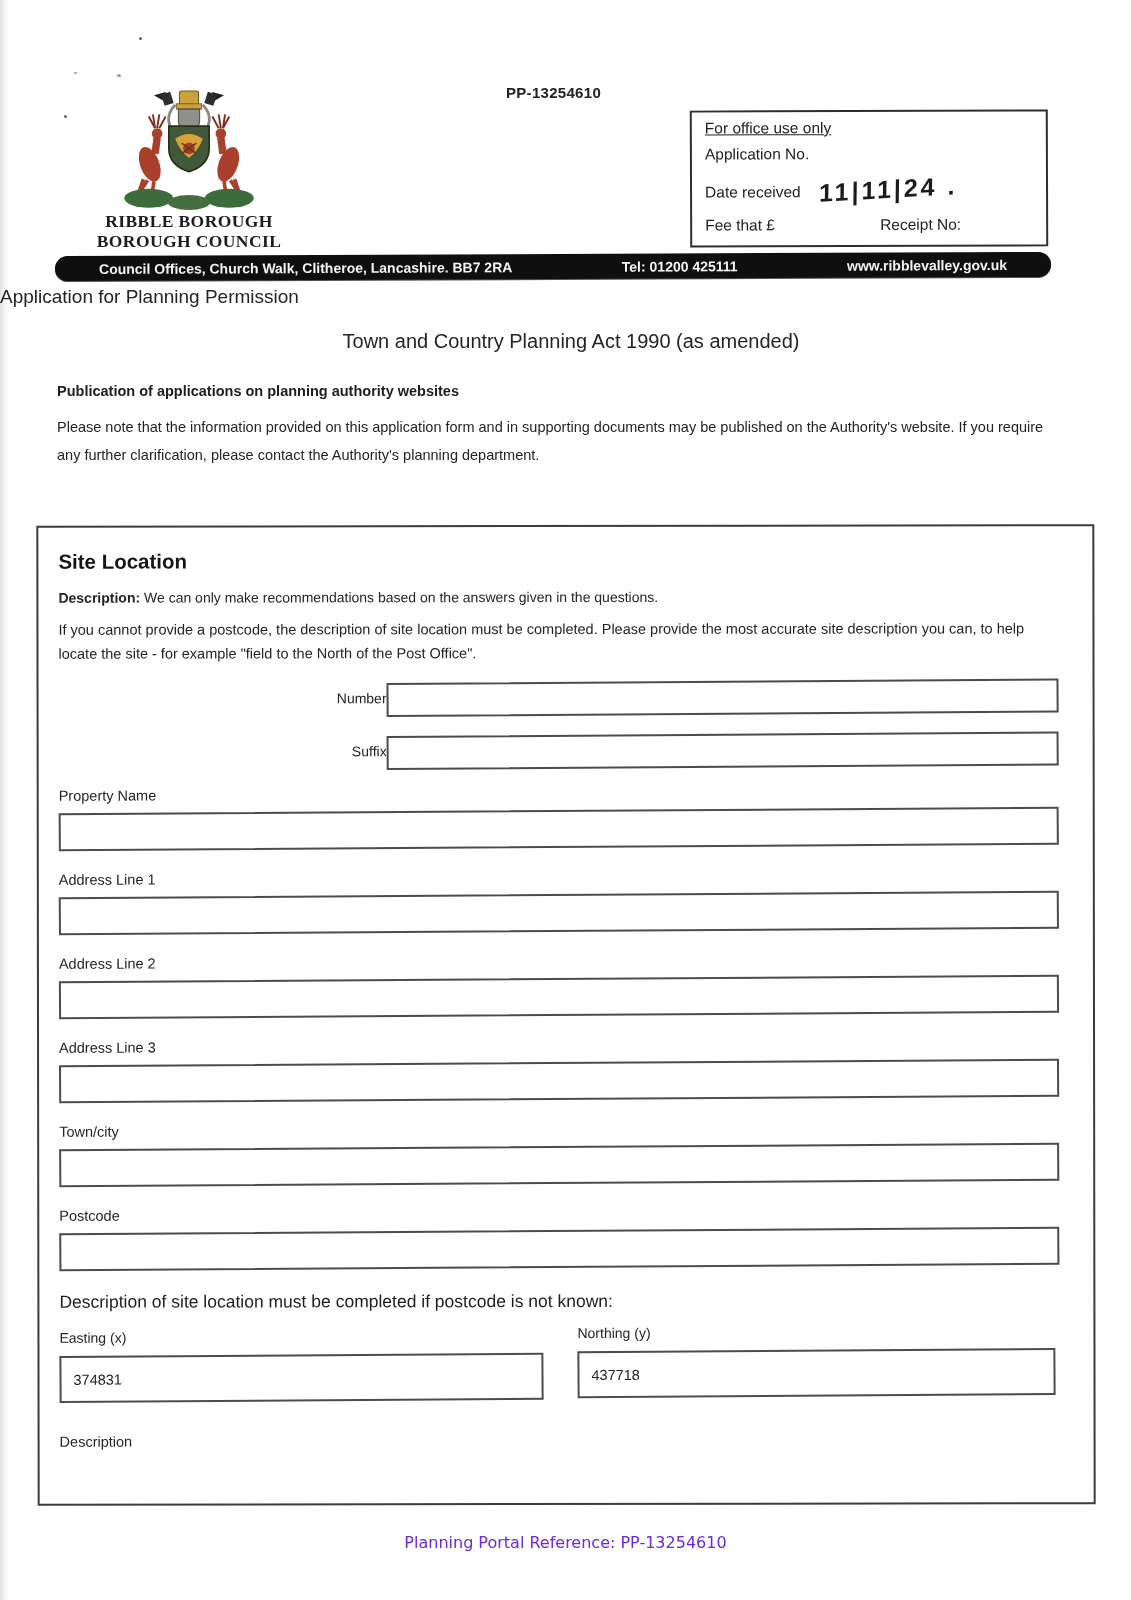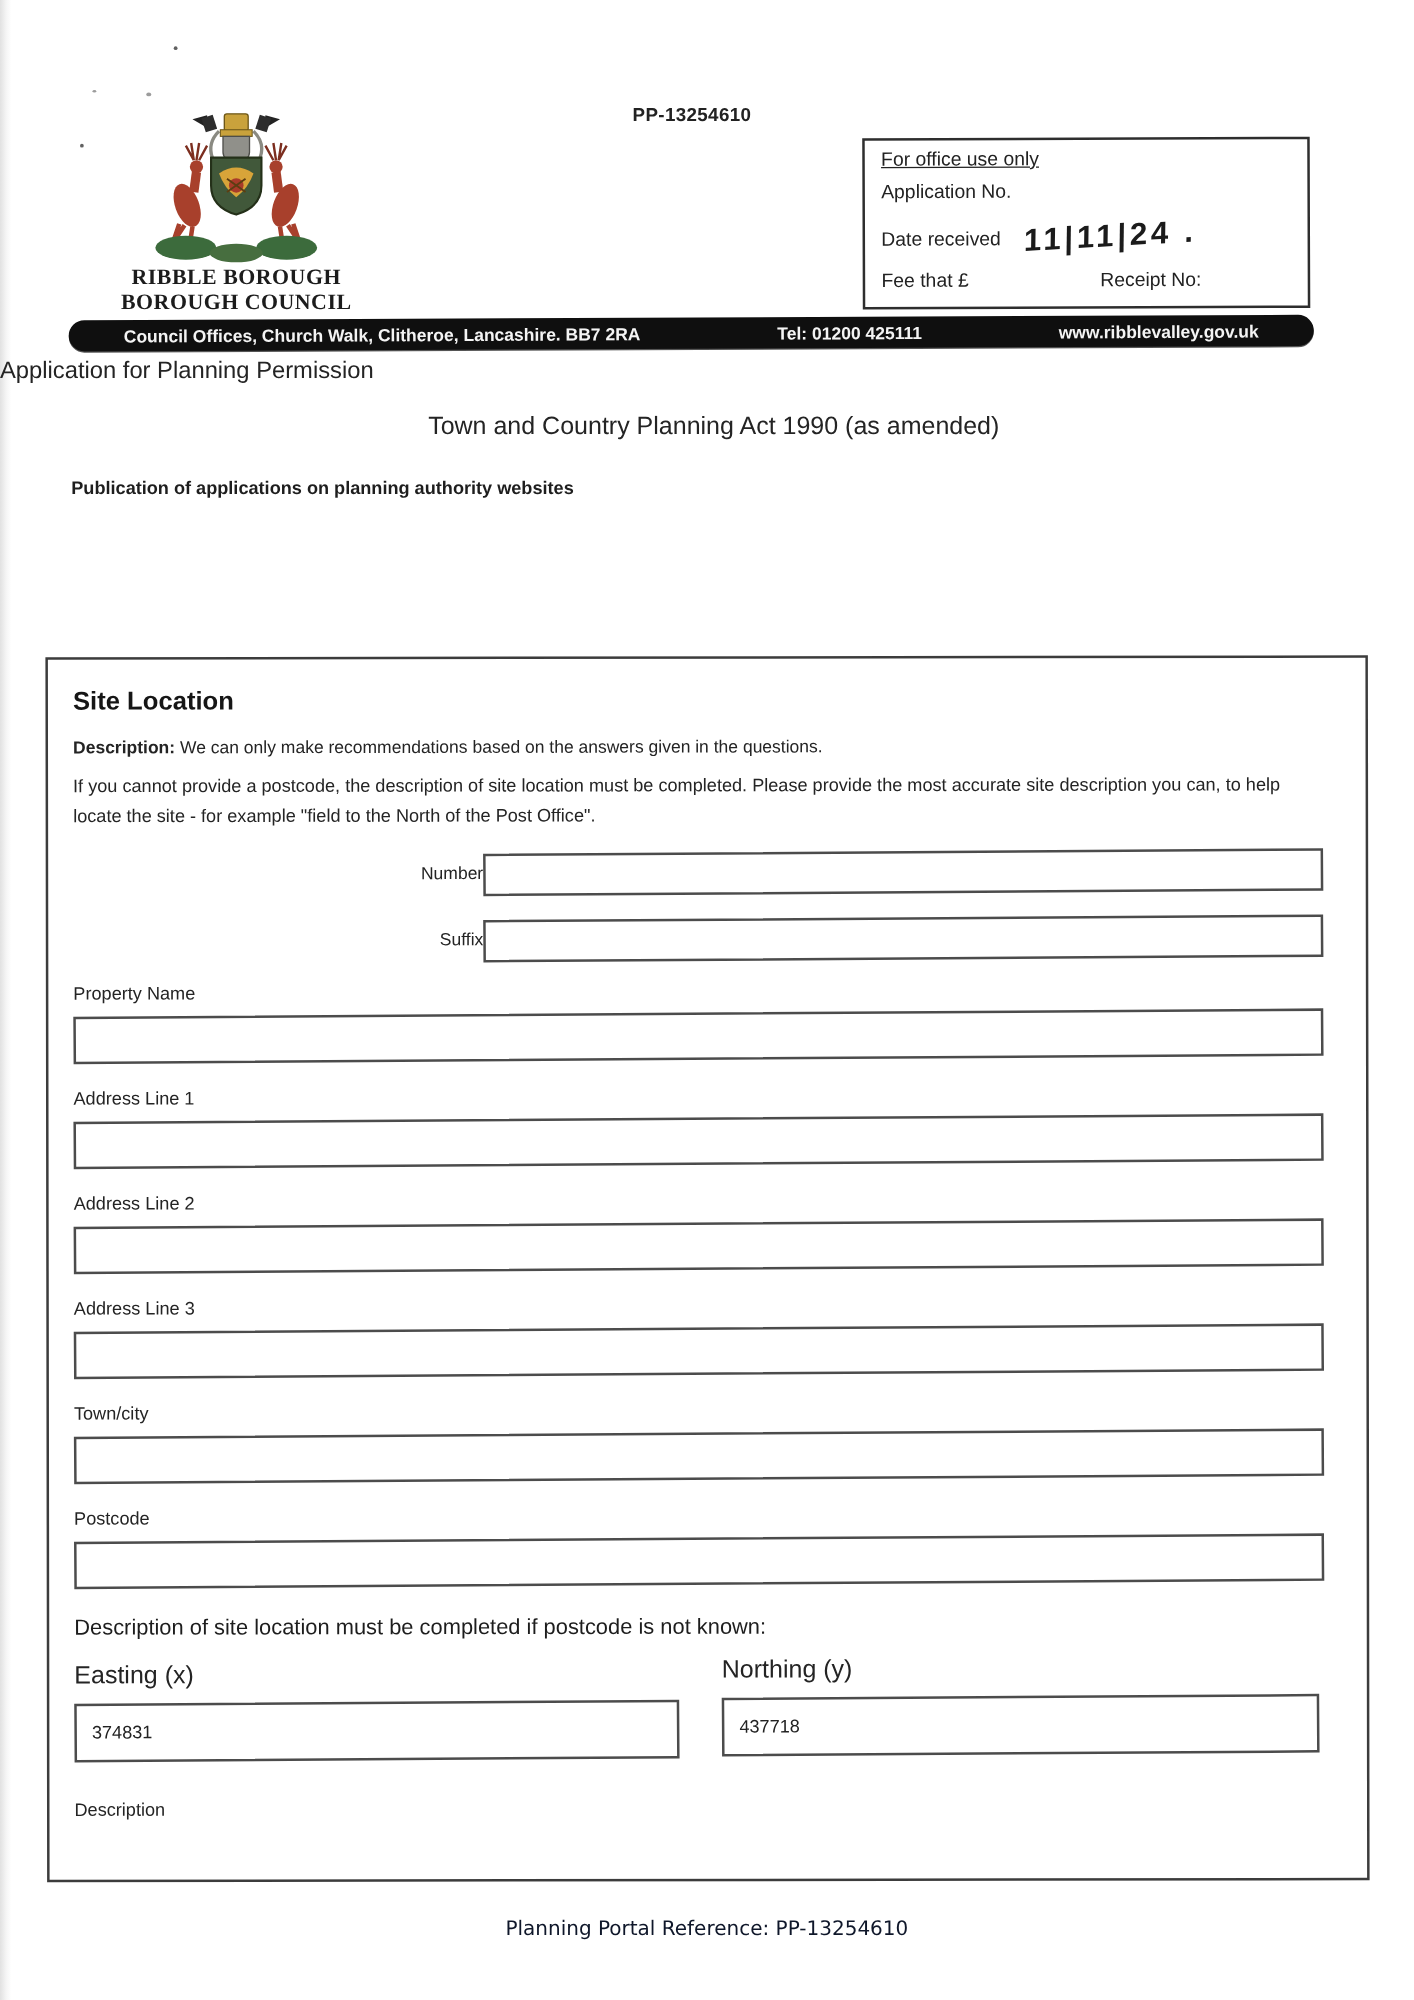--- a/index.html
+++ b/index.html
@@ -56,28 +56,28 @@
   .row-inline .f-label { width:328px; font-size:14px; color:#242424;text-align:right; }
   .row-inline .fbox { width:672px; height:34px; }
 
   .field-block { margin-bottom:23px; }
   .field-block .f-label { display:block; font-size:14.5px; color:#242424; margin-bottom:7px; }
   .field-block .fbox { width:1000px; height:38px; display:block; }
 
   .desc-heading { font-size:17.5px; color:#1d1d1d; margin:12px 0 17px 0; }
   .coords { display:flex; gap:34px; }
   .coord { display:flex; flex-direction:column; }
-  .coord .f-label { font-size:20px; color:#242424; margin-bottom:9px; }
+  .coord .f-label { font-size:14px; color:#242424; margin-bottom:9px; }
   .coord-e .fbox { width:484px; height:47px; }
   .coord-n .fbox { width:478px; height:47px; }
   .coord-n .f-label { margin-top:-4px; }
   .desc-label { margin-top:32px; font-size:14.5px; color:#242424; }
 
   .footer { position:absolute; left:0; top:1533px; width:1131px; text-align:center;
-    font-family:"DejaVu Sans", sans-serif; font-size:16px; color:#0f172a; }
+    font-family:"DejaVu Sans", sans-serif; font-size:16px; color:#6d28d9; }
 </style>
 </head>
 <body>
 
 <div class="page">
   <div class="scan-edge"></div>
 
   <div class="speck" style="left:139px;top:37px;width:3px;height:3px;"></div>
   <div class="speck" style="left:74px;top:72px;width:3px;height:2px;opacity:.5;"></div>
   <div class="speck" style="left:117px;top:74px;width:4px;height:3px;opacity:.5;"></div>
@@ -145,20 +145,21 @@
   <div class="banner">
     <span>Council Offices,  Church Walk,  Clitheroe,  Lancashire.  BB7 2RA</span>
     <span>Tel: 01200 425111</span>
     <span>www.ribblevalley.gov.uk</span>
   </div>
 
   <div class="title-main">Application for Planning Permission</div>
   <div class="title-act">Town and Country Planning Act 1990 (as amended)</div>
 
   <div class="pub-heading">Publication of applications on planning authority websites</div>
+  <div class="pub-body">Please note that the information provided on this application form and in supporting documents may be published on the Authority's website. If you require any further clarification, please contact the Authority's planning department.</div>
 
   <div class="main-box">
     <div class="section-title">Site Location</div>
 
     <div class="disclaimer"><b>Description:</b><span> We can only make recommendations based on the answers given in the questions.</span></div>
 
     <div class="intro">If you cannot provide a postcode, the description of site location must be completed. Please provide the most accurate site description you can, to help locate the site - for example "field to the North of the Post Office".</div>
 
     <div class="row-inline">
       <span class="f-label">Number</span>

